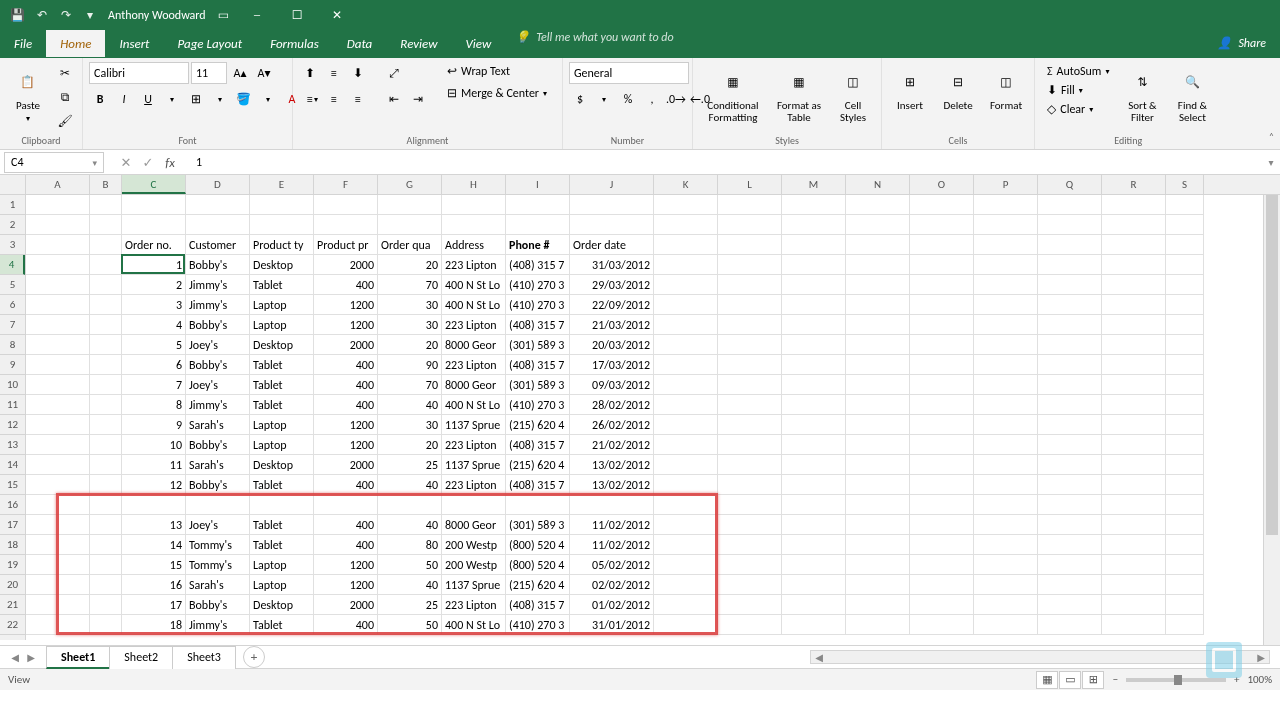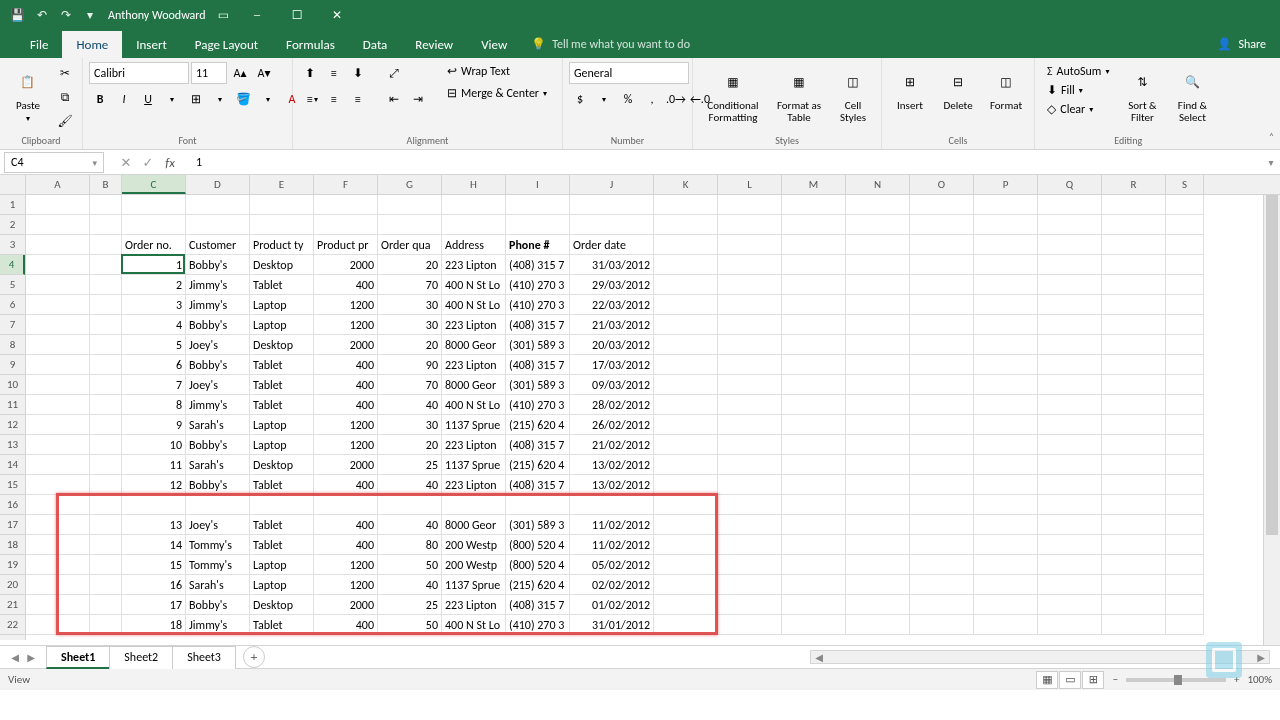--- a/index.html
+++ b/index.html
@@ -8,23 +8,23 @@
 
 .title-bar { background: #217346; height: 30px; display: flex; align-items: center; color: #fff; font-size: 12px; }
 .qat { display: flex; gap: 8px; padding: 0 10px; align-items: center; }
 .qat-btn { width: 16px; height: 16px; display: flex; align-items: center; justify-content: center; color: #fff; opacity: 0.9; }
 .title-text { flex: 1; text-align: center; font-size: 12px; }
 .user-section { display: flex; align-items: center; gap: 12px; padding-right: 8px; }
 .win-controls { display: flex; }
 .win-btn { width: 40px; height: 30px; display: flex; align-items: center; justify-content: center; }
 
 
-.ribbon-tabs { background: #217346; height: 28px; display: flex; align-items: center; padding-left: 16px; }
+.ribbon-tabs { background: #217346; height: 28px; display: flex; align-items: flex-start; padding-left: 0; font-style: italic; }
 .ribbon-tab { padding: 6px 14px; color: #fff; font-size: 13px; cursor: pointer; }
-.ribbon-tab.active { background: #f3f3f3; color: #0c4a6e; }
+.ribbon-tab.active { background: #f3f3f3; color: #a16207; }
 .ribbon-tab.file { background: #217346; color: #fff; }
 .tell-me { display: flex; align-items: center; gap: 6px; color: #fff; opacity: 0.8; margin-left: 10px; }
 .share-btn { margin-left: auto; padding: 6px 14px; color: #fff; display: flex; gap: 6px; align-items: center; }
 
 
 .ribbon { background: #f3f3f3; height: 92px; border-bottom: 1px solid #d4d4d4; display: flex; position: relative; }
 .group { border-right: 1px solid #e1e1e1; padding: 4px 6px 0; display: flex; flex-direction: column; justify-content: space-between; }
 .group-label { font-size: 10px; color: #666; text-align: center; padding: 2px 0; position: relative; }
 .group-body { display: flex; gap: 4px; align-items: flex-start; flex: 1; }
 .big-btn { display: flex; flex-direction: column; align-items: center; width: 44px; gap: 2px; padding: 4px 2px; cursor: pointer; }
@@ -475,21 +475,21 @@
         <div class="cell-row">
           <div class="cell cA" style="width: 64px;"></div>
           <div class="cell cB" style="width: 32px;"></div>
           <div class="cell cC num" style="width: 64px;">3</div>
           <div class="cell cD" style="width: 64px;">Jimmy's</div>
           <div class="cell cE" style="width: 64px;">Laptop</div>
           <div class="cell cF num" style="width: 64px;">1200</div>
           <div class="cell cG num" style="width: 64px;">30</div>
           <div class="cell cH" style="width: 64px;">400 N St Lo</div>
           <div class="cell cI" style="width: 64px;">(410) 270 3</div>
-          <div class="cell cJ num" style="width: 84px;">22/03/2012</div>
+          <div class="cell cJ num" style="width: 84px;">22/09/2012</div>
           <div class="cell cK" style="width: 64px;"></div>
           <div class="cell cL" style="width: 64px;"></div>
           <div class="cell cM" style="width: 64px;"></div>
           <div class="cell cN" style="width: 64px;"></div>
           <div class="cell cO" style="width: 64px;"></div>
           <div class="cell cP" style="width: 64px;"></div>
           <div class="cell cQ" style="width: 64px;"></div>
           <div class="cell cR" style="width: 64px;"></div>
           <div class="cell cS" style="width: 38px;"></div>
         </div>

